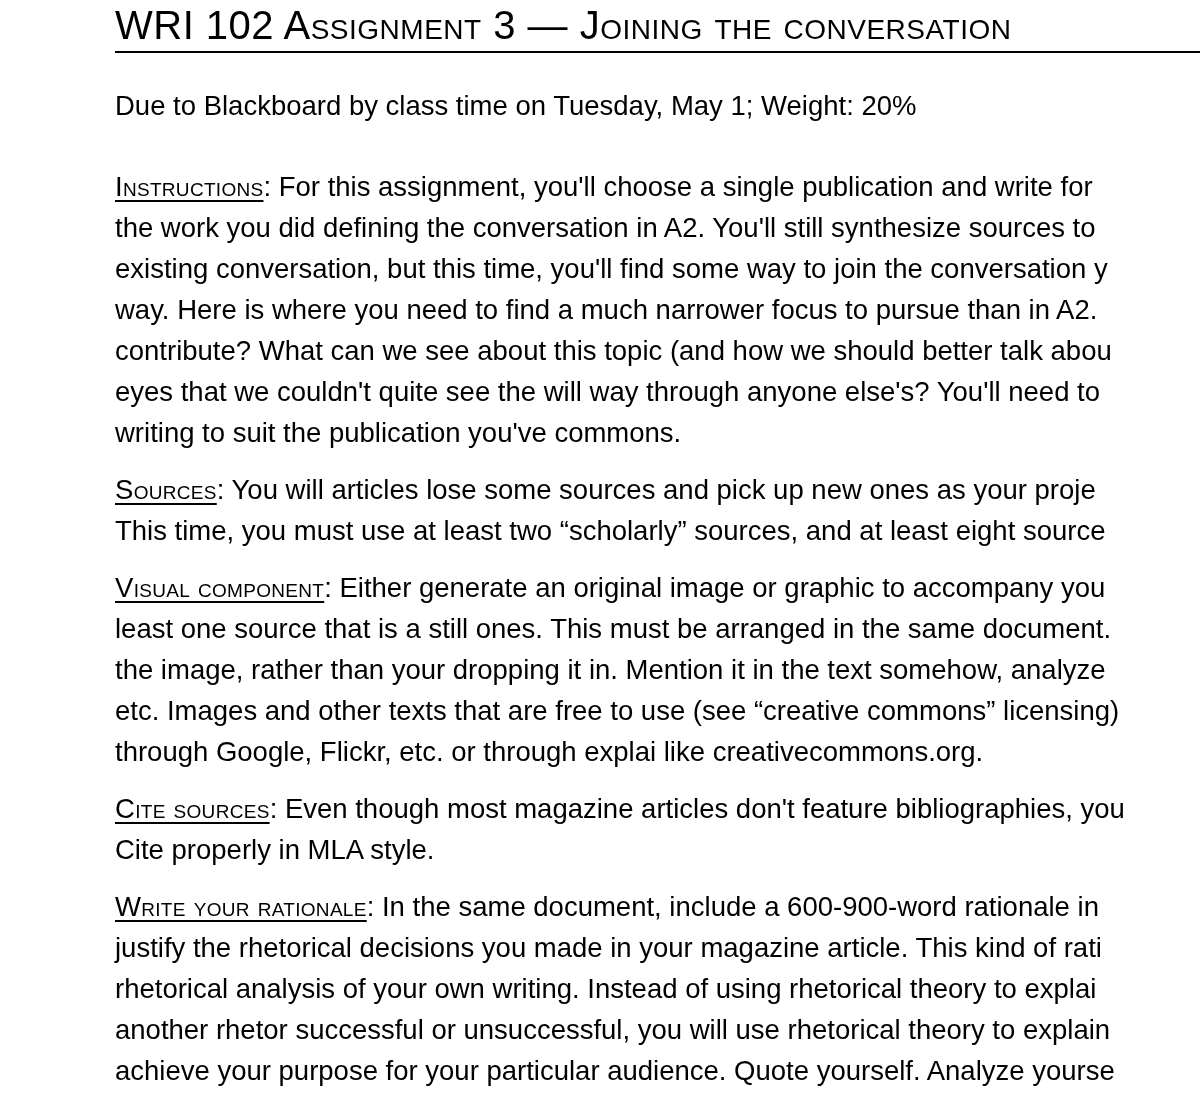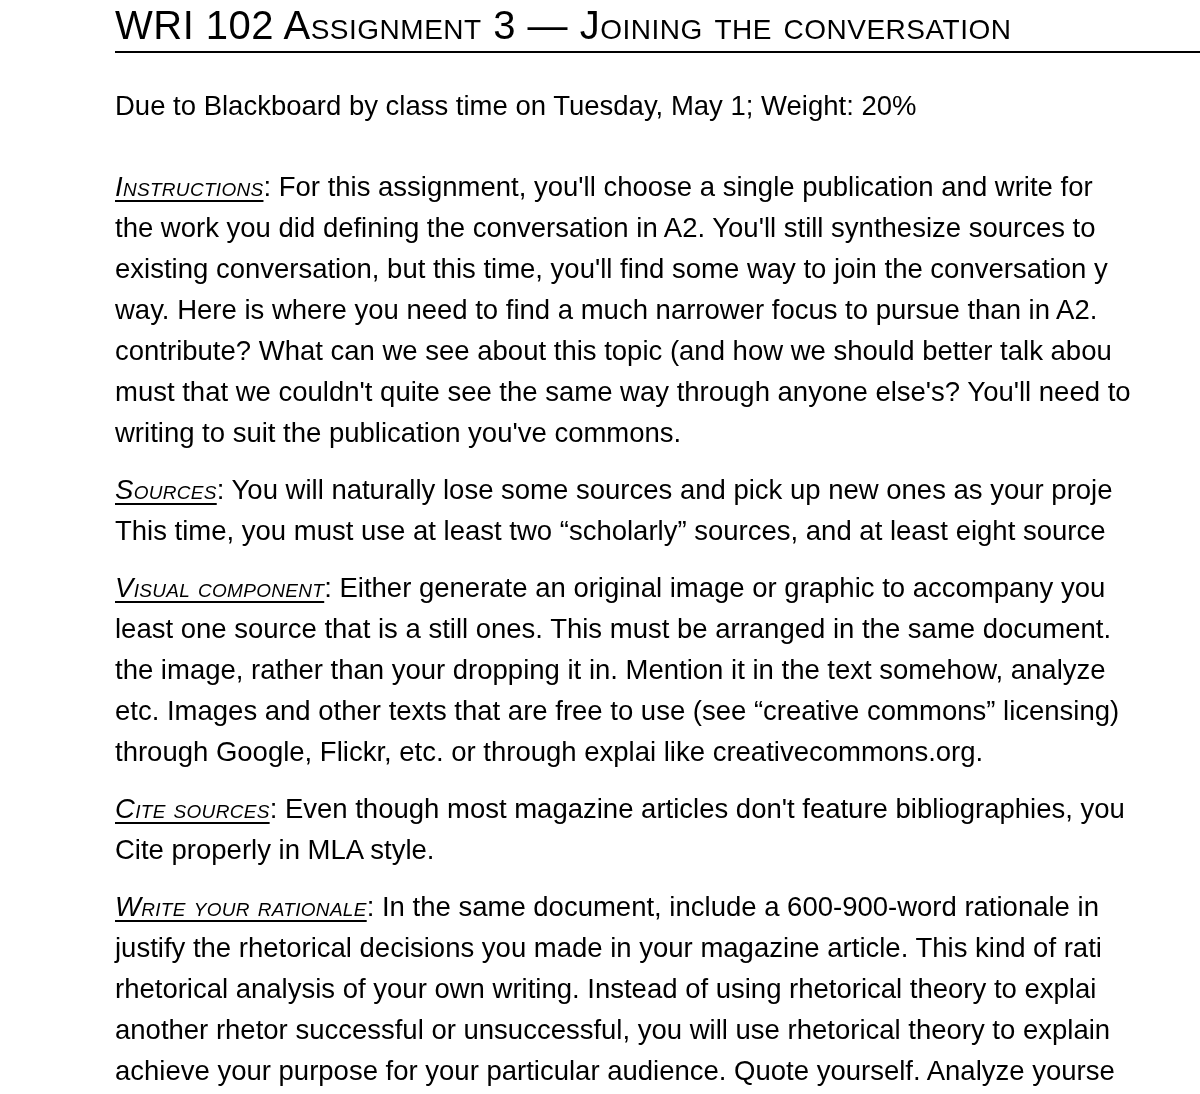--- a/index.html
+++ b/index.html
@@ -47,42 +47,41 @@
     white-space: pre;
     height: 41px;
     line-height: 41px;
   }
   .heading {
     font-variant: small-caps;
     letter-spacing: 0.3px;
     text-decoration: underline;
     text-decoration-thickness: 2px;
     text-underline-offset: 4px;
-    font-style: italic;
   }
   .b { font-weight: 400; }
 </style>
 </head>
 <body>
 
 <div class="page">
   <h1 class="title">WRI 102 Assignment 3 — Joining the conversation</h1>
   <div class="subtitle">Due to Blackboard by class time on Tuesday, May 1; Weight: 20%</div>
   <div class="docbody">
       <div class="para first">
         <div class="line"><span class="heading">Instructions</span><span>: For this assignment, you'll choose a single publication and write for</span></div>
         <div class="line"><span>the work you did defining the conversation in A2. You'll still synthesize sources to</span></div>
         <div class="line"><span>existing conversation, but this time, you'll find some way to join the conversation y</span></div>
         <div class="line"><span>way. Here is where you need to find a much narrower focus to pursue than in A2.</span></div>
         <div class="line"><span>contribute? What can we see about this topic (</span><span class="b">and how we should better talk abou</span></div>
-        <div class="line"><span>must that we couldn't quite see the same way through anyone else's? You'll need to</span></div>
+        <div class="line"><span>eyes that we couldn't quite see the will way through anyone else's? You'll need to</span></div>
         <div class="line"><span>writing to suit the publication you've commons.</span></div>
       </div>
       <div class="para">
-        <div class="line"><span class="heading">Sources</span><span>: You will naturally lose some sources and pick up new ones as your proje</span></div>
+        <div class="line"><span class="heading">Sources</span><span>: You will articles lose some sources and pick up new ones as your proje</span></div>
         <div class="line"><span>This time, you must </span><span class="b">use at least two “scholarly” sources</span><span>, and </span><span class="b">at least eight source</span></div>
       </div>
       <div class="para">
         <div class="line"><span class="heading">Visual component</span><span>: Either generate an original image or graphic to accompany you</span></div>
         <div class="line"><span>least one source that is a still ones. This must be arranged in the same document.</span></div>
         <div class="line"><span>the image, rather than your dropping it in. Mention it in the text somehow, analyze</span></div>
         <div class="line"><span>etc. Images and other texts that are free to use (see “creative commons” licensing)</span></div>
         <div class="line"><span>through Google, Flickr, etc. or through explai like creativecommons.org.</span></div>
       </div>
       <div class="para">

